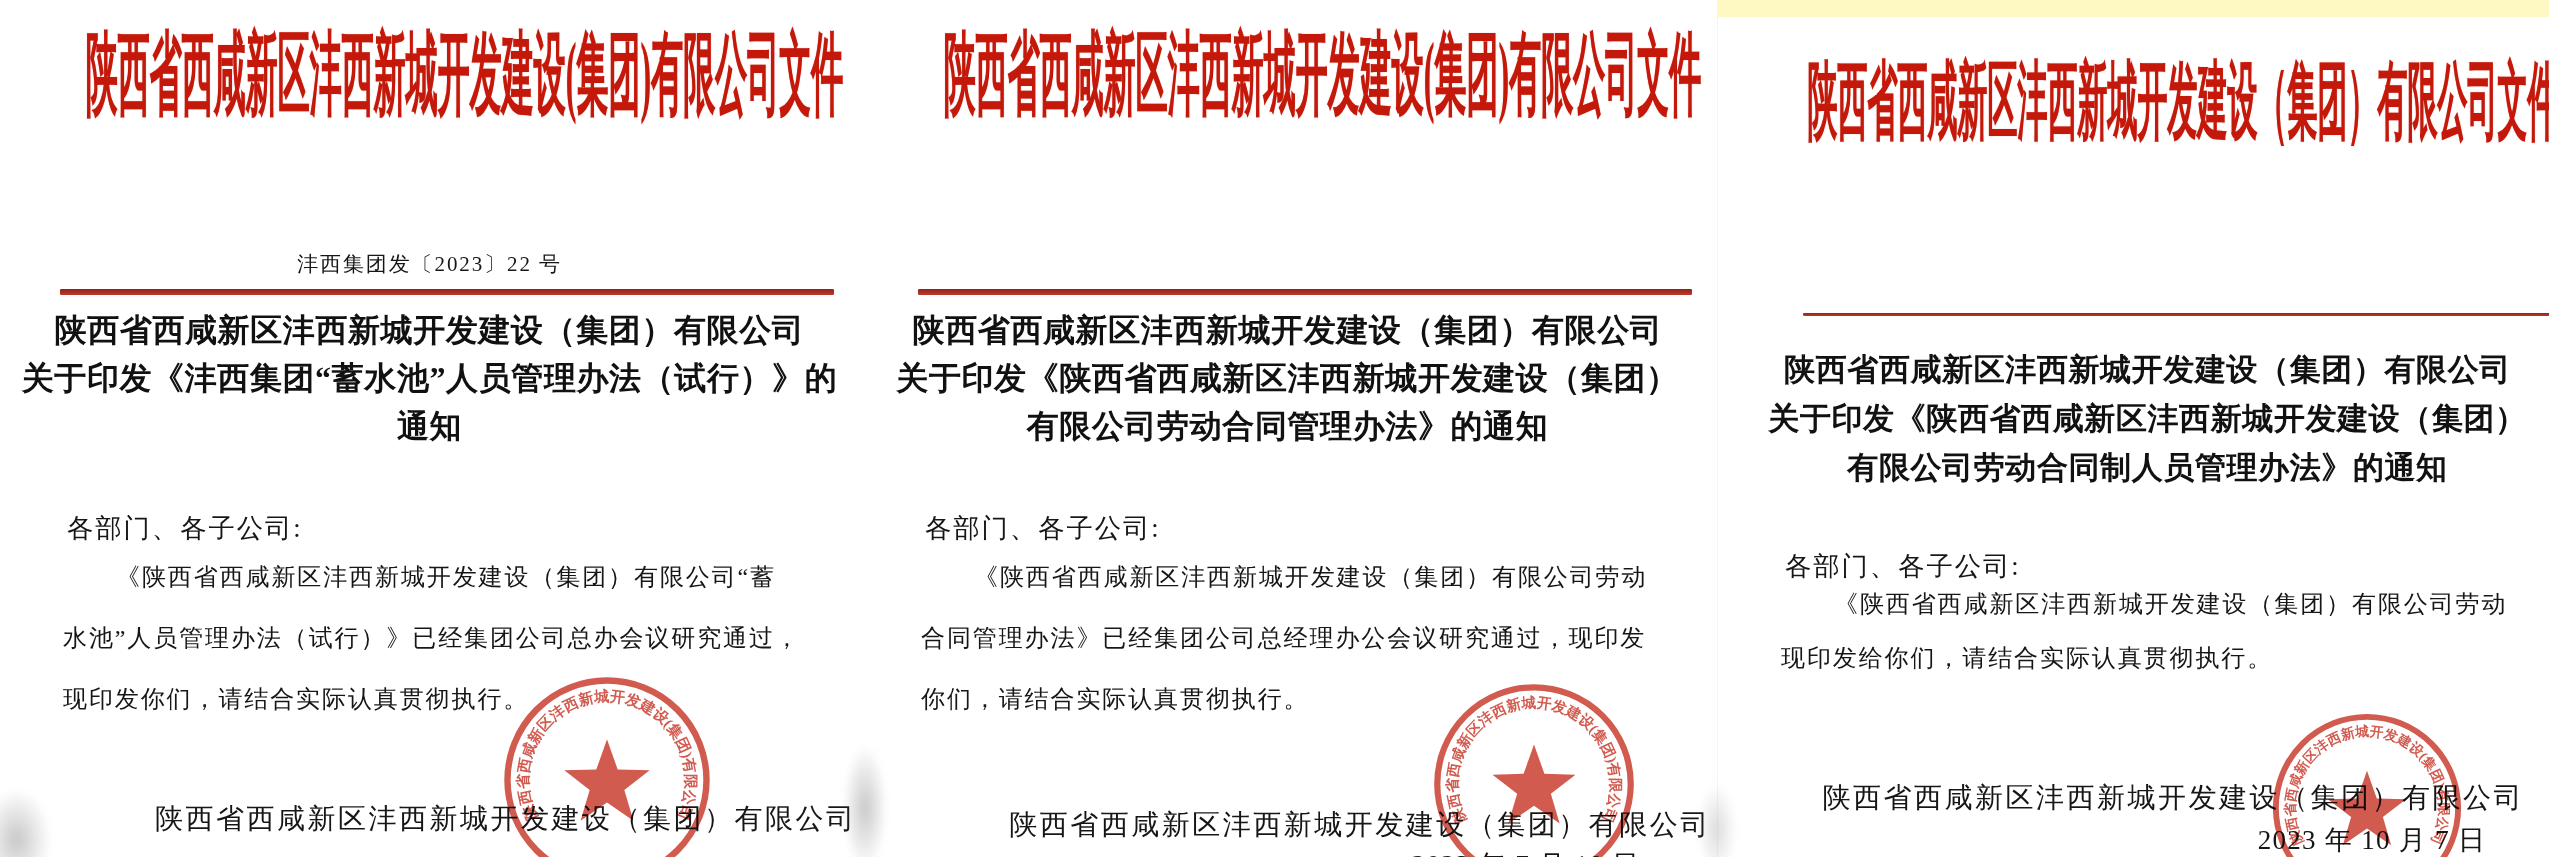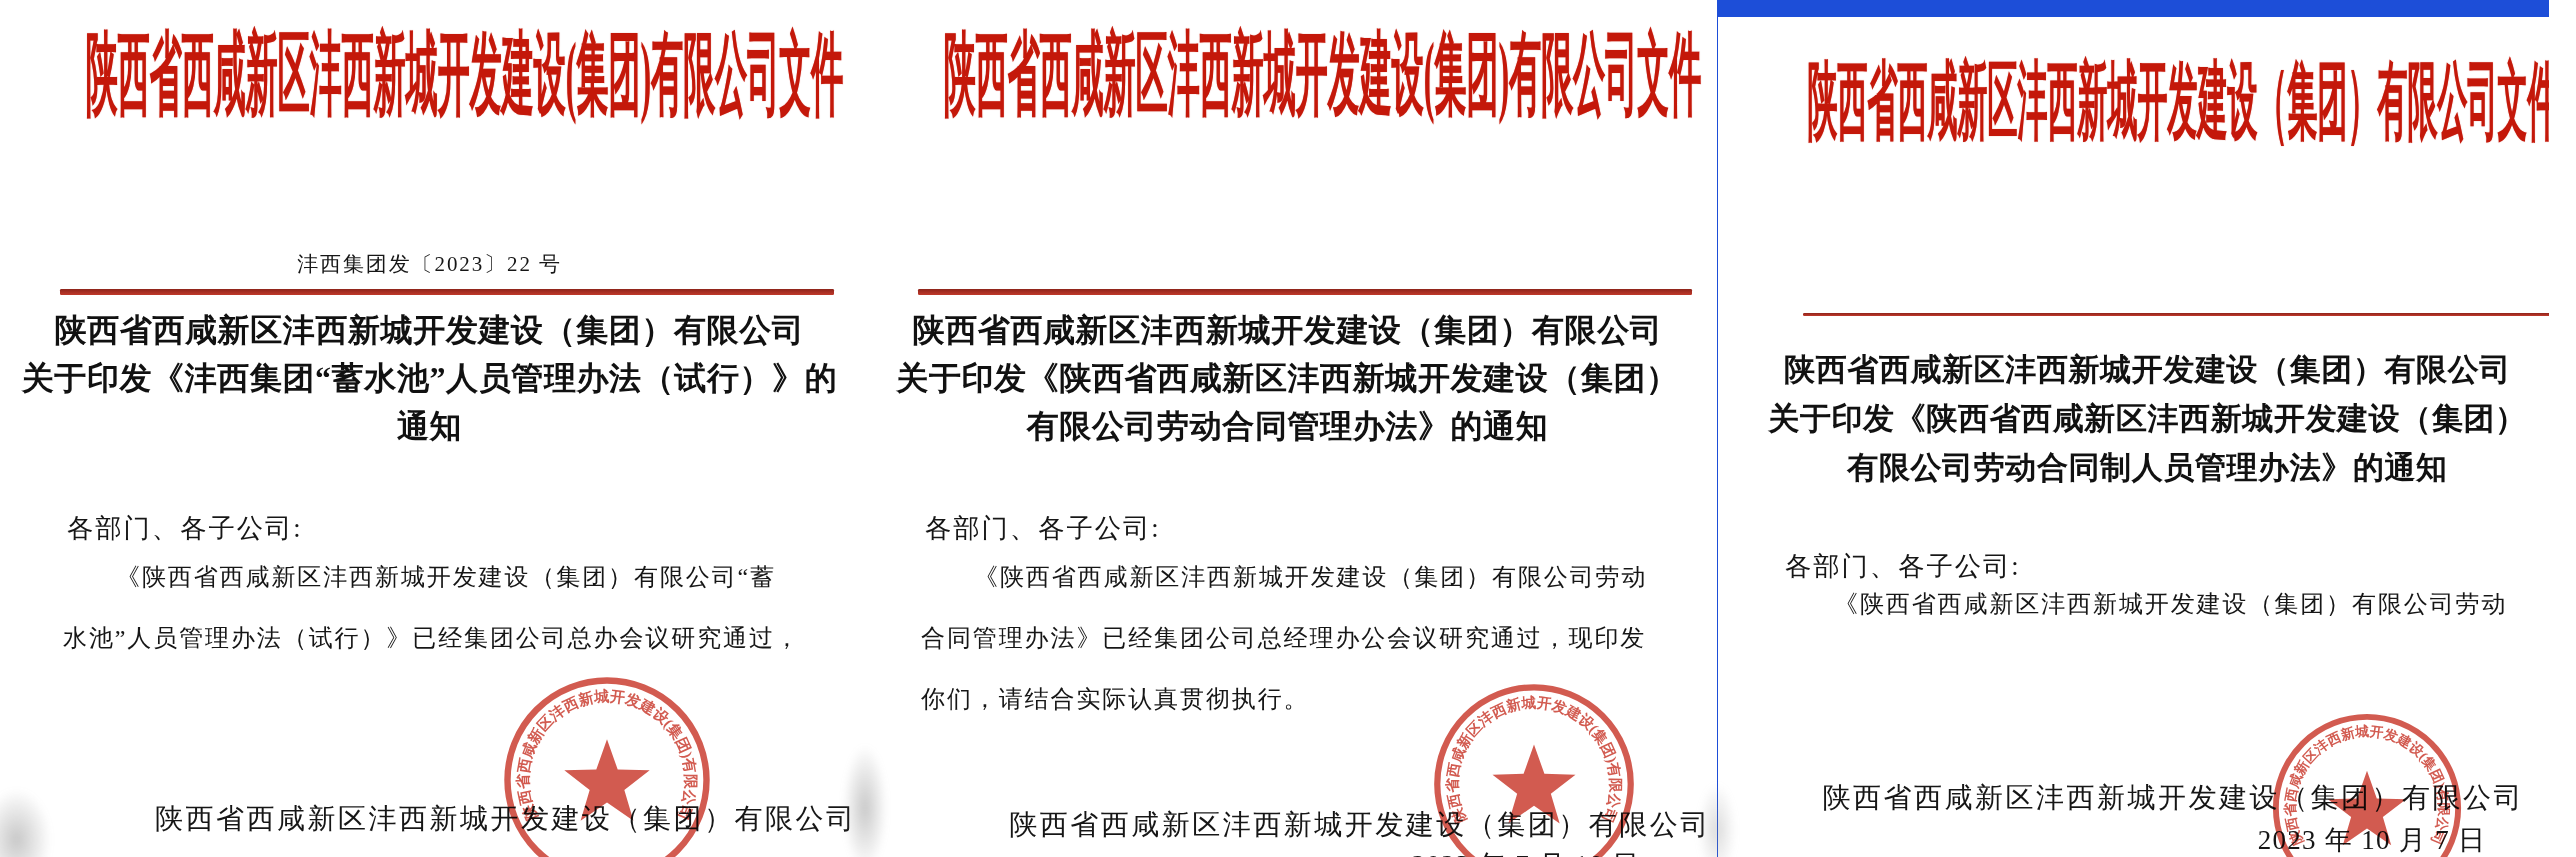--- a/index.html
+++ b/index.html
@@ -1,19 +1,19 @@
 <!DOCTYPE html>
 <html style="font-size:10px"><head>
 <meta charset="utf-8">
 <style>
   html,body{margin:0;padding:0;background:#ffffff;}
   .canvas{
     position:relative;
     width:2549px;height:858px;
-    background:#1d4ed8;
+    background:#fef9c3;
     overflow:hidden;
     font-family:"Liberation Serif","DejaVu Serif",serif;
     color:#161616;
   }
   .page{
     position:absolute;top:0;height:858px;width:859px;
     overflow:hidden;background:#ffffff;
   }
   .p1{left:0;}
   .p2{left:858px;}
@@ -109,20 +109,21 @@
     <div class="red-header">陕西省西咸新区沣西新城开发建设(集团)有限公司文件</div>
     <div class="doc-number">沣西集团发〔2023〕22 号</div>
     <div class="rule"></div>
     <div class="title">陕西省西咸新区沣西新城开发建设（集团）有限公司
 关于印发《沣西集团“蓄水池”人员管理办法（试行）》的
 通知</div>
     <div class="salutation">各部门、各子公司:</div>
     <div class="body-par">
       <div class="ln1">《陕西省西咸新区沣西新城开发建设（集团）有限公司“蓄</div>
       <div>水池”人员管理办法（试行）》已经集团公司总办会议研究通过，</div>
+      <div>现印发你们，请结合实际认真贯彻执行。</div>
     </div>
     <div class="signature">陕西省西咸新区沣西新城开发建设（集团）有限公司</div>
     <div class="seal"><svg viewBox="0 0 200 200" xmlns="http://www.w3.org/2000/svg">
           <defs>
             <path id="sealArc0" d="M 43.6,147.4 A 73.6,73.6 0 1 1 156.4,147.4" fill="none"></path>
           </defs>
           <circle cx="100" cy="100" r="93" fill="none" stroke="#cc4438" stroke-width="6"></circle>
           <text font-size="14" font-weight="bold" fill="#cc4438" font-family="Liberation Serif, serif"><textPath href="#sealArc0" startOffset="50%" text-anchor="middle">陕西省西咸新区沣西新城开发建设(集团)有限公司</textPath></text>
           <polygon points="100.0,62.0 110.0,90.2 139.9,91.0 116.2,109.3 124.7,138.0 100.0,121.0 75.3,138.0 83.8,109.3 60.1,91.0 90.0,90.2" fill="#cc4438"></polygon>
         </svg></div>
@@ -154,20 +155,21 @@
 
   <section class="page p3">
     <div class="red-header">陕西省西咸新区沣西新城开发建设（集团）有限公司文件</div>
     <div class="rule"></div>
     <div class="title">陕西省西咸新区沣西新城开发建设（集团）有限公司
 关于印发《陕西省西咸新区沣西新城开发建设（集团）
 有限公司劳动合同制人员管理办法》的通知</div>
     <div class="salutation">各部门、各子公司:</div>
     <div class="body-par">
       <div class="ln1">《陕西省西咸新区沣西新城开发建设（集团）有限公司劳动</div>
+      <div>现印发给你们，请结合实际认真贯彻执行。</div>
     </div>
     <div class="signature">陕西省西咸新区沣西新城开发建设（集团）有限公司</div>
     <div class="sig-date">2023 年 10 月 7 日</div>
     <div class="seal"><svg viewBox="0 0 200 200" xmlns="http://www.w3.org/2000/svg">
           <defs>
             <path id="sealArc2" d="M 43.6,147.4 A 73.6,73.6 0 1 1 156.4,147.4" fill="none"></path>
           </defs>
           <circle cx="100" cy="100" r="93" fill="none" stroke="#cc4438" stroke-width="6"></circle>
           <text font-size="14" font-weight="bold" fill="#cc4438" font-family="Liberation Serif, serif"><textPath href="#sealArc2" startOffset="50%" text-anchor="middle">陕西省西咸新区沣西新城开发建设(集团)有限公司</textPath></text>
           <polygon points="100.0,62.0 110.0,90.2 139.9,91.0 116.2,109.3 124.7,138.0 100.0,121.0 75.3,138.0 83.8,109.3 60.1,91.0 90.0,90.2" fill="#cc4438"></polygon>

